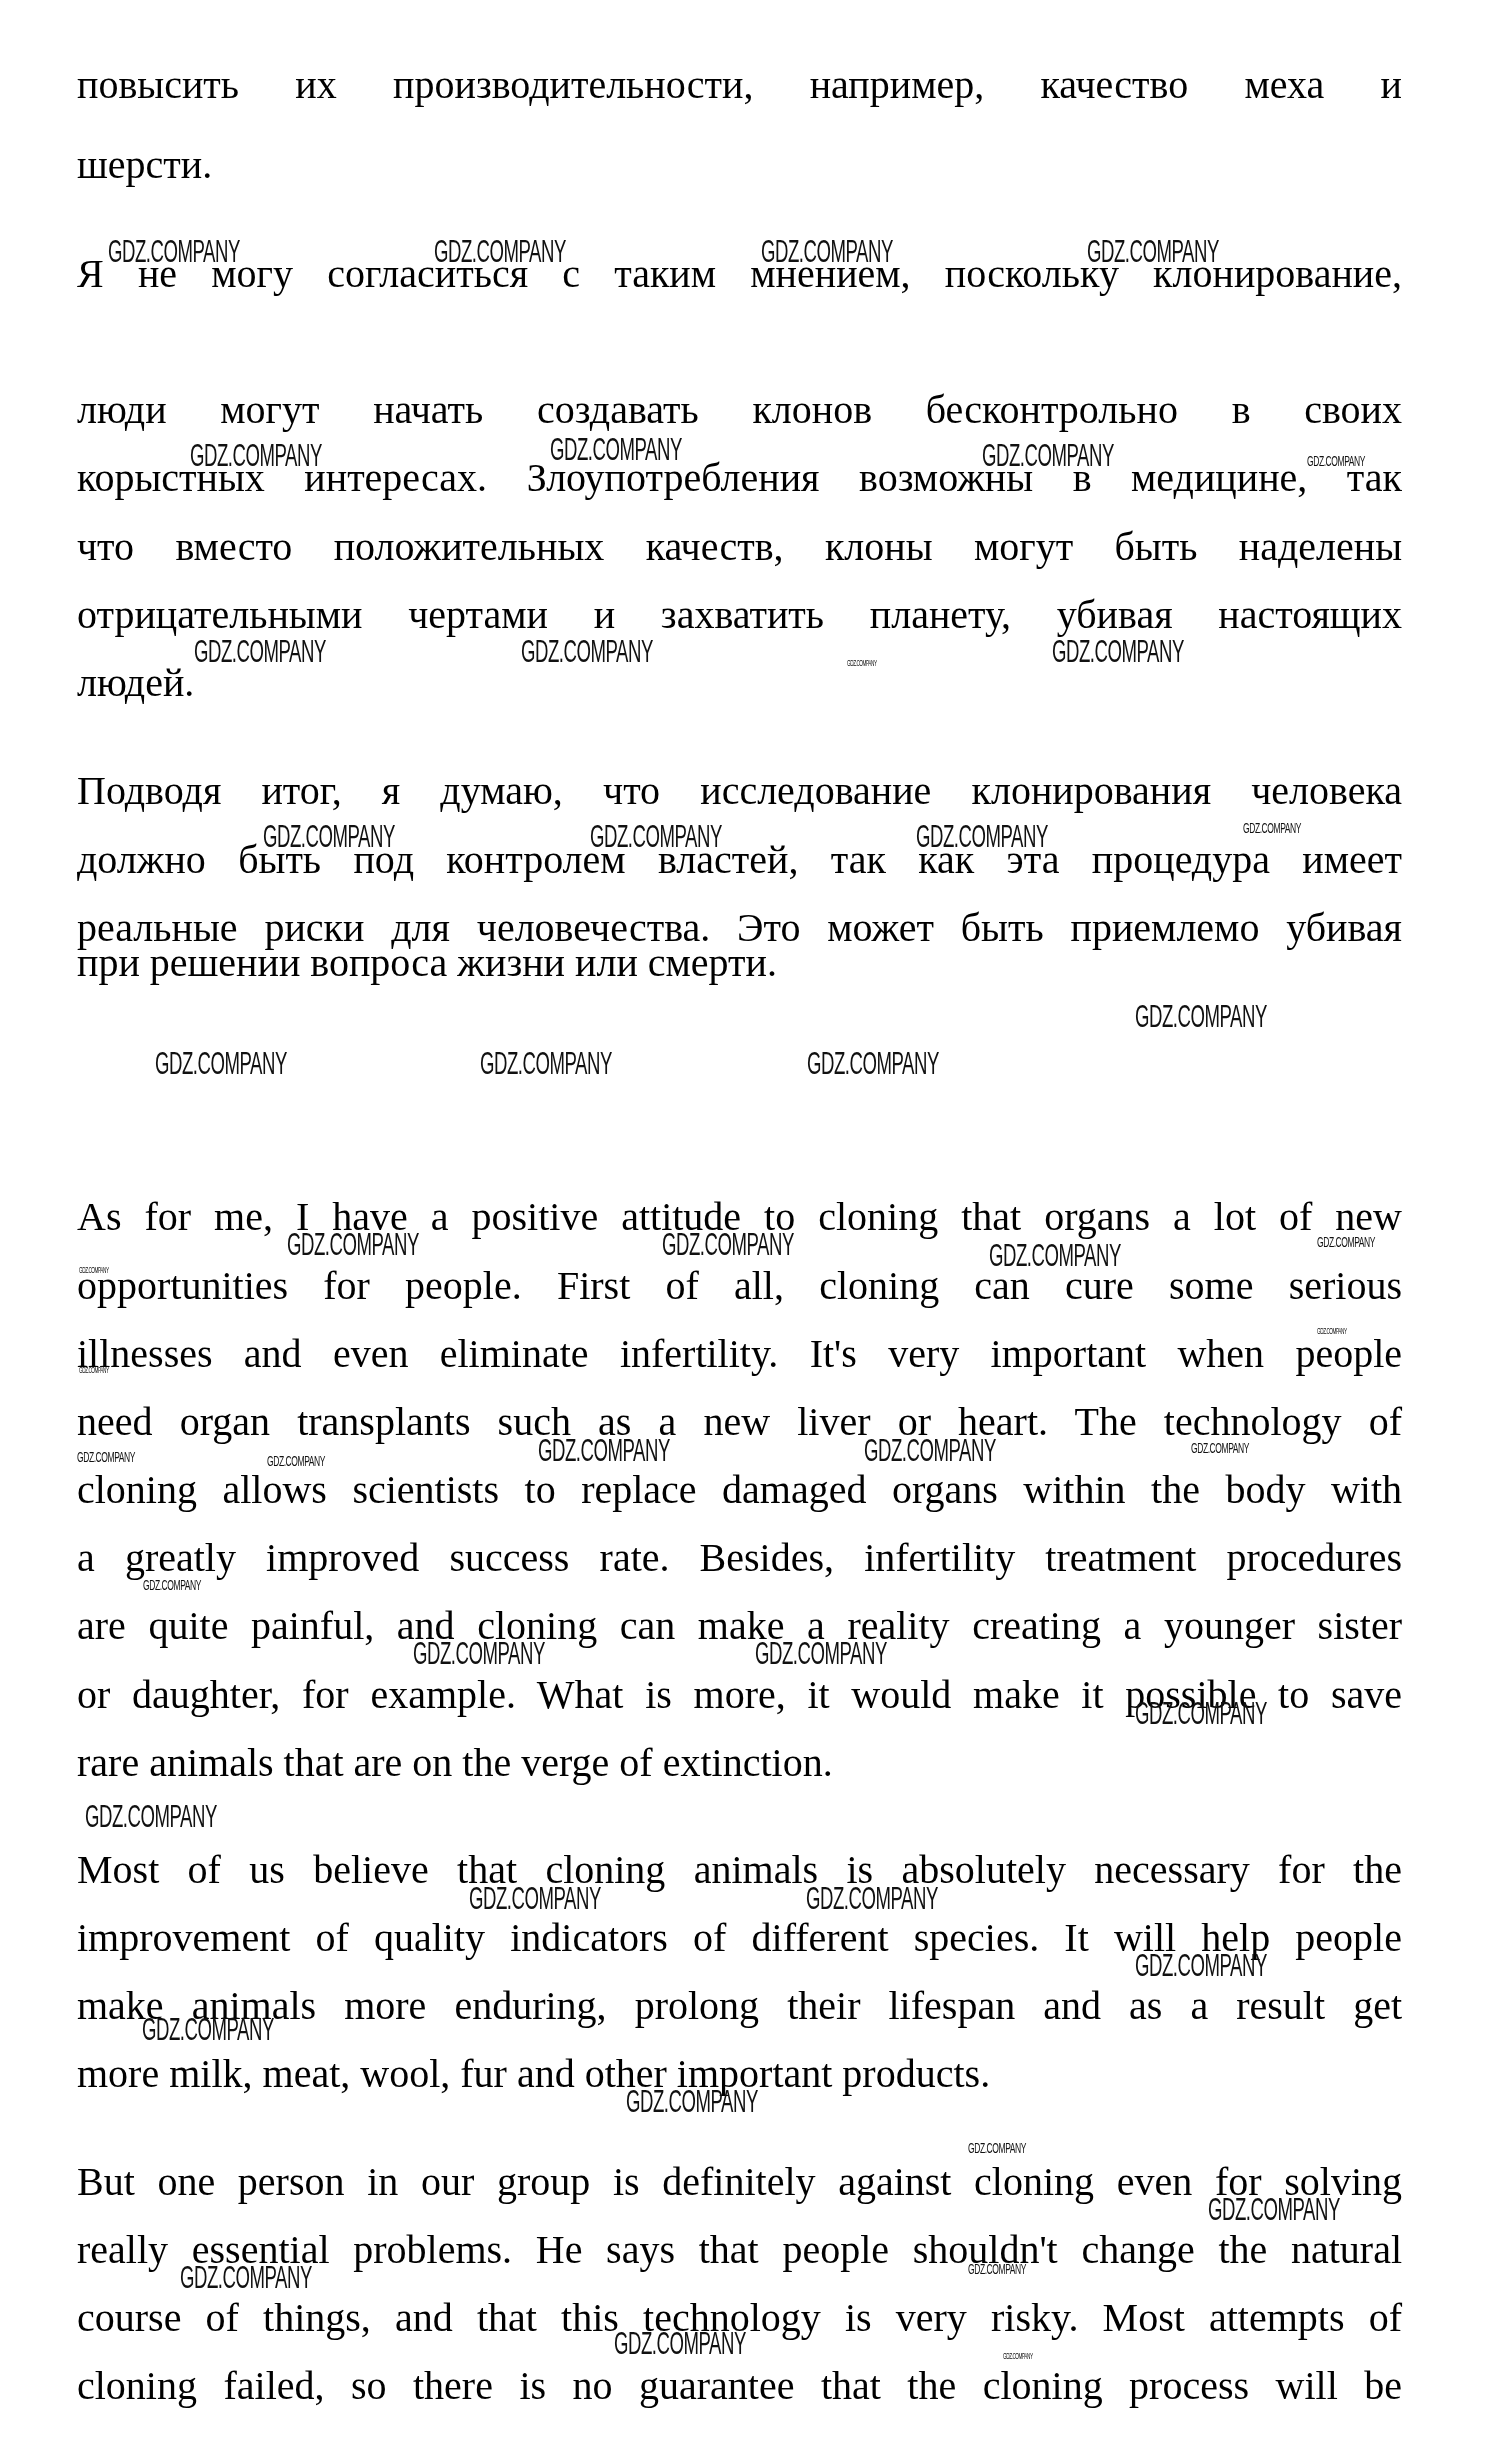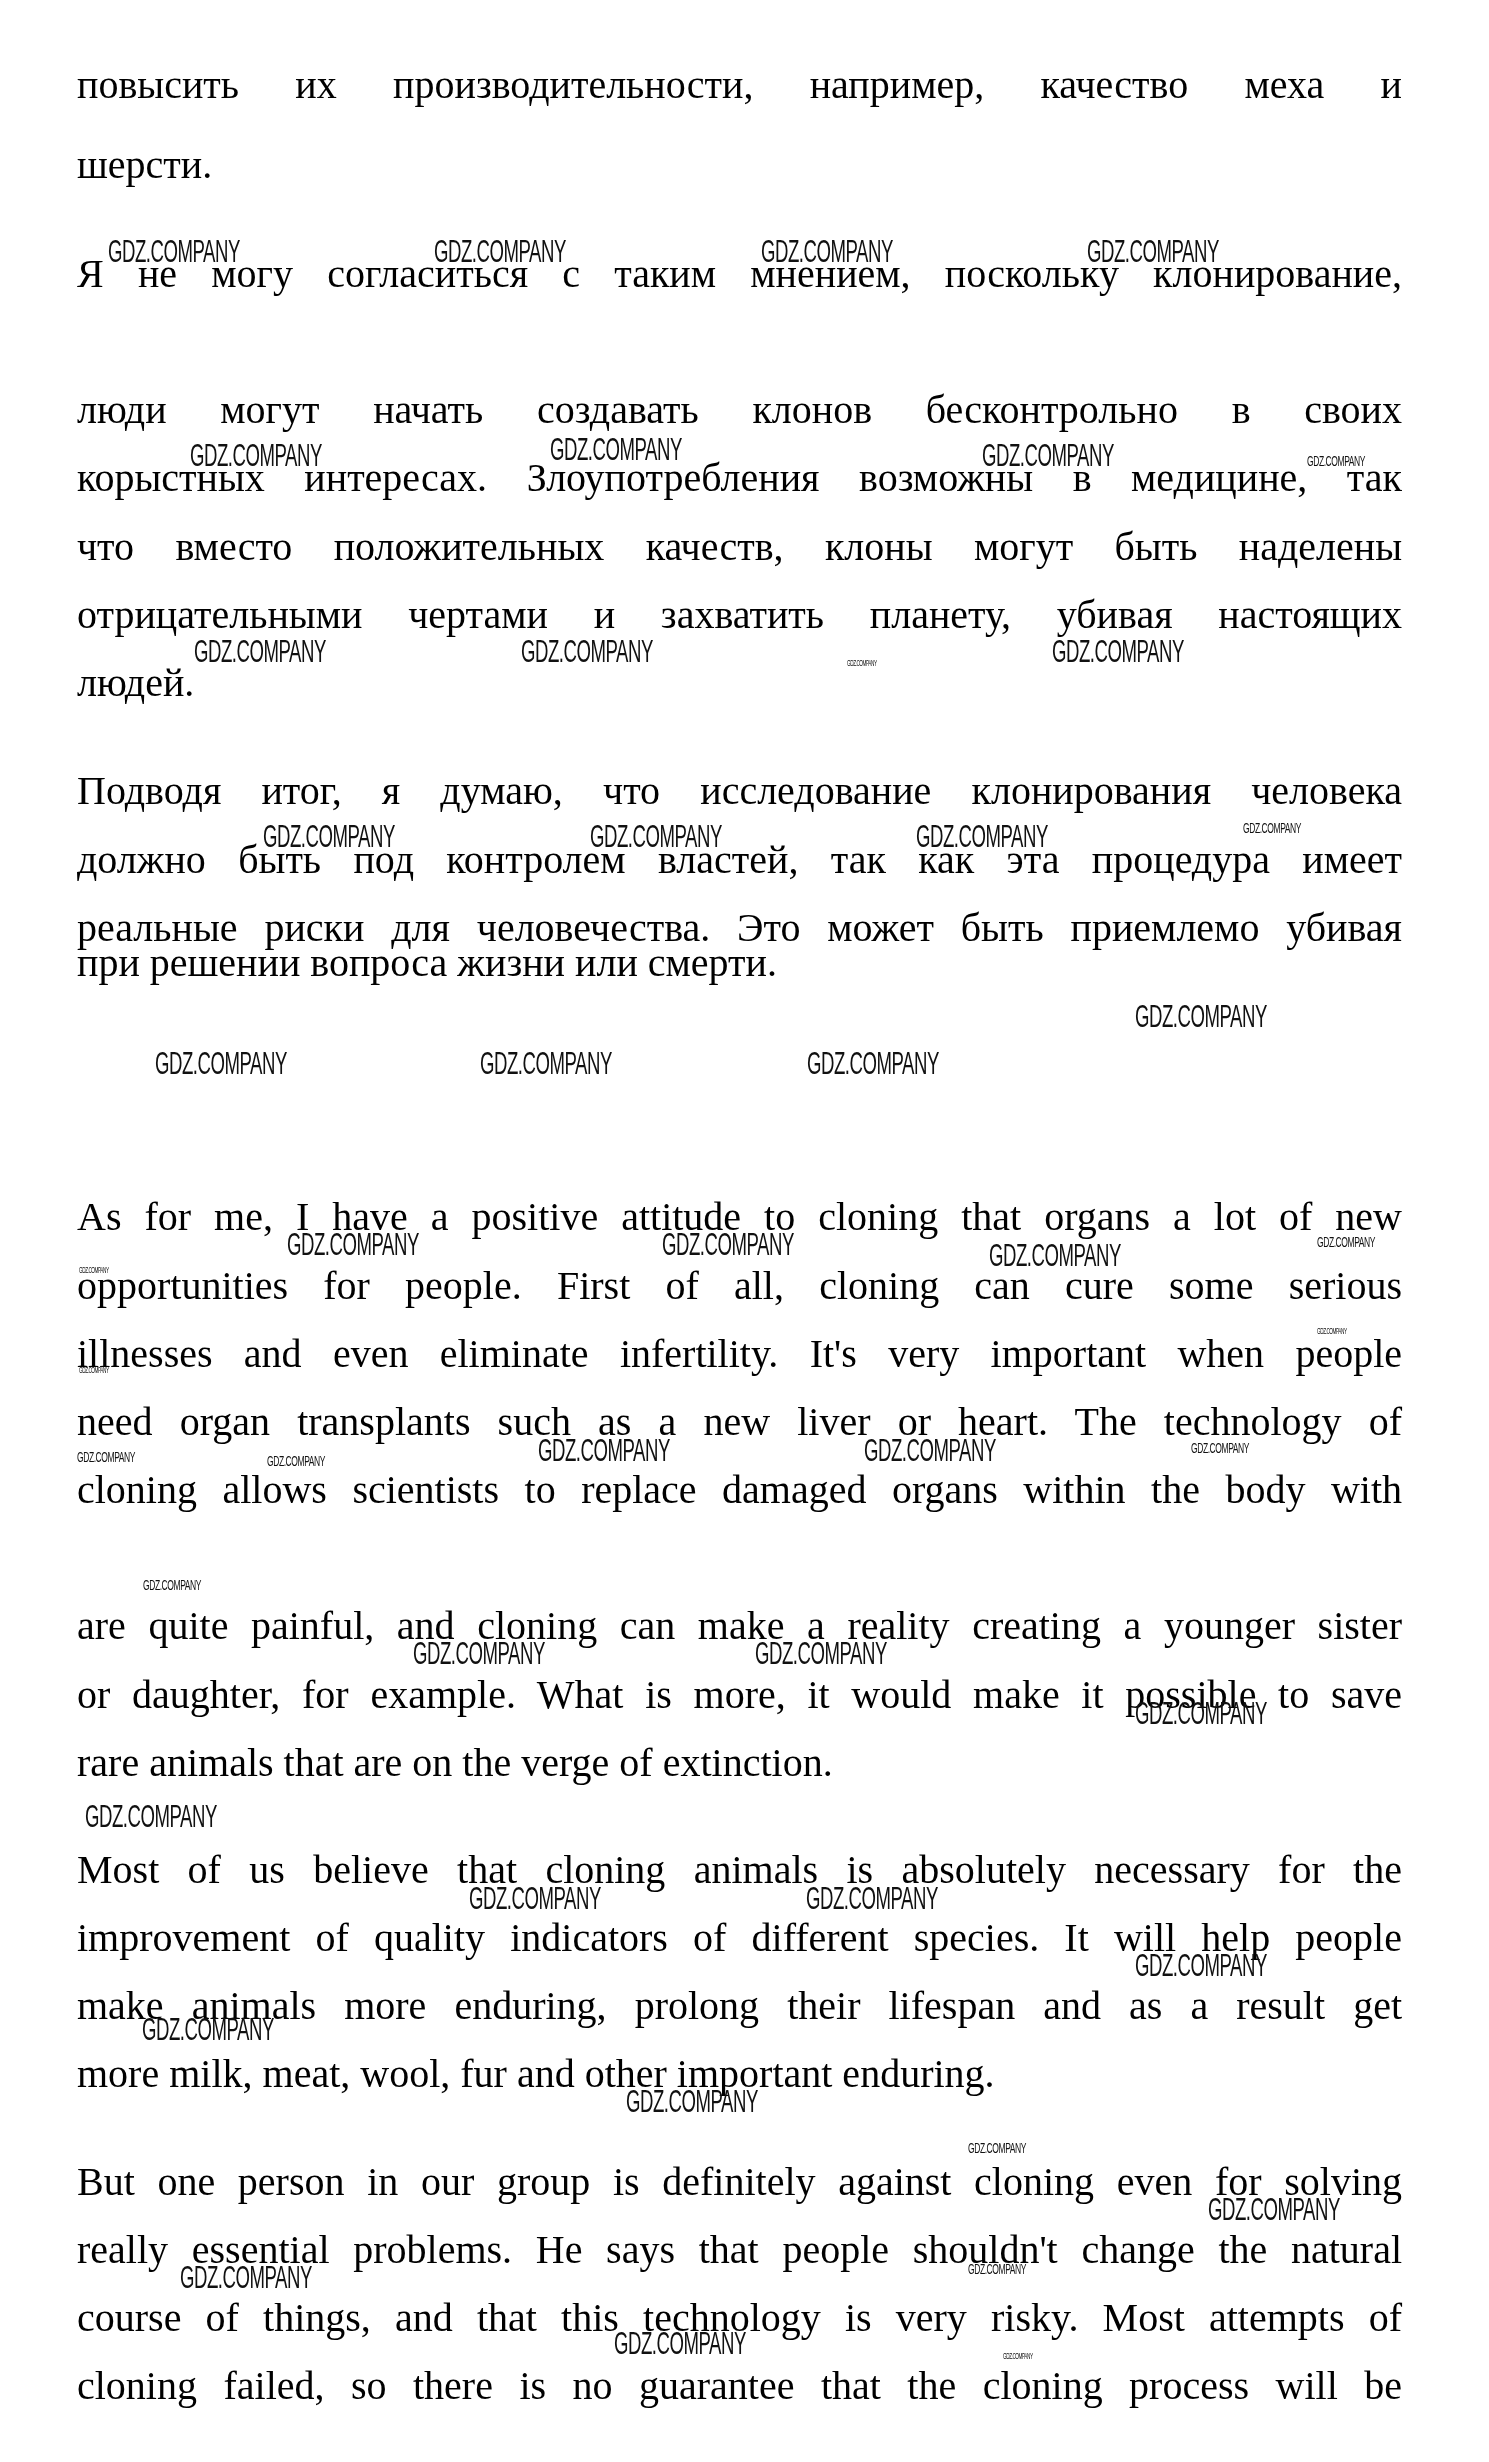--- a/index.html
+++ b/index.html
@@ -41,28 +41,29 @@
   <div class="line" style="top:768px">Подводя итог, я думаю, что исследование клонирования человека</div>
   <div class="line" style="top:837px">должно быть под контролем властей, так как эта процедура имеет</div>
   <div class="line" style="top:905px">реальные риски для человечества. Это может быть приемлемо убивая</div>
   <div class="line last" style="top:940px">при решении вопроса жизни или смерти.</div>
 
   <div class="line" style="top:1194px">As for me, I have a positive attitude to cloning that organs a lot of new</div>
   <div class="line" style="top:1263px">opportunities for people. First of all, cloning can cure some serious</div>
   <div class="line" style="top:1331px">illnesses and even eliminate infertility. It's very important when people</div>
   <div class="line" style="top:1467px">cloning allows scientists to replace damaged organs within the body with</div>
   <div class="line" style="top:1399px">need organ transplants such as a new liver or heart. The technology of</div>
+  <div class="line" style="top:1535px">a greatly improved success rate. Besides, infertility treatment procedures</div>
   <div class="line" style="top:1603px">are quite painful, and cloning can make a reality creating a younger sister</div>
   <div class="line" style="top:1672px">or daughter, for example. What is more, it would make it possible to save</div>
   <div class="line last" style="top:1740px">rare animals that are on the verge of extinction.</div>
 
   <div class="line" style="top:1847px">Most of us believe that cloning animals is absolutely necessary for the</div>
   <div class="line" style="top:1915px">improvement of quality indicators of different species. It will help people</div>
   <div class="line" style="top:1983px">make animals more enduring, prolong their lifespan and as a result get</div>
-  <div class="line last" style="top:2051px">more milk, meat, wool, fur and other important enduring.</div>
+  <div class="line last" style="top:2051px">more milk, meat, wool, fur and other important products.</div>
 
   <div class="line" style="top:2159px">But one person in our group is definitely against cloning even for solving</div>
   <div class="line" style="top:2227px">really essential problems. He says that people shouldn't change the natural</div>
   <div class="line" style="top:2295px">course of things, and that this technology is very risky. Most attempts of</div>
   <div class="line" style="top:2363px">cloning failed, so there is no guarantee that the cloning process will be</div>
 
   <div class="wm big" style="left:108px;top:234px">GDZ.COMPANY</div>
   <div class="wm big" style="left:434px;top:234px">GDZ.COMPANY</div>
   <div class="wm big" style="left:761px;top:234px">GDZ.COMPANY</div>
   <div class="wm big" style="left:1087px;top:234px">GDZ.COMPANY</div>

